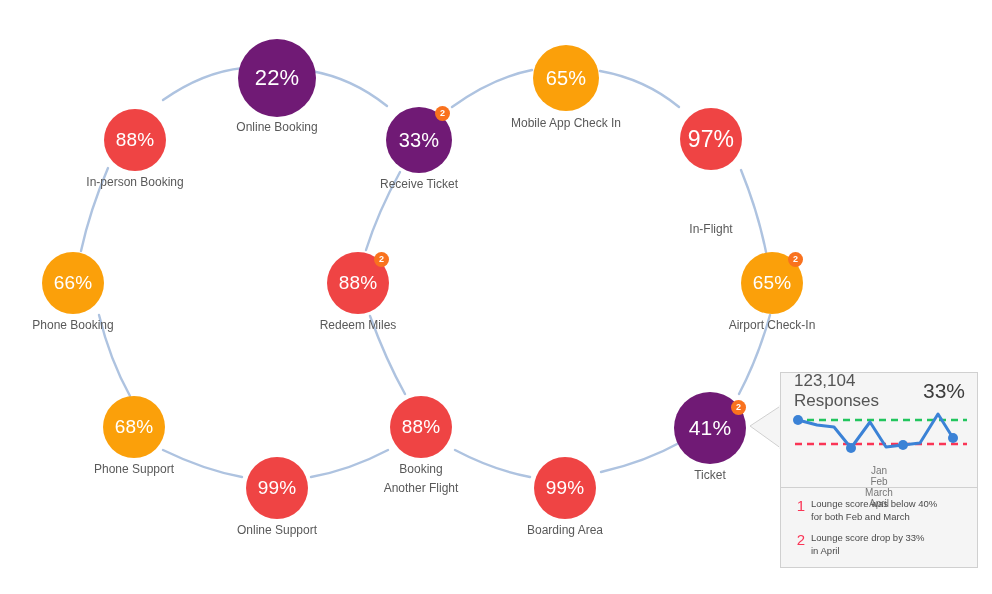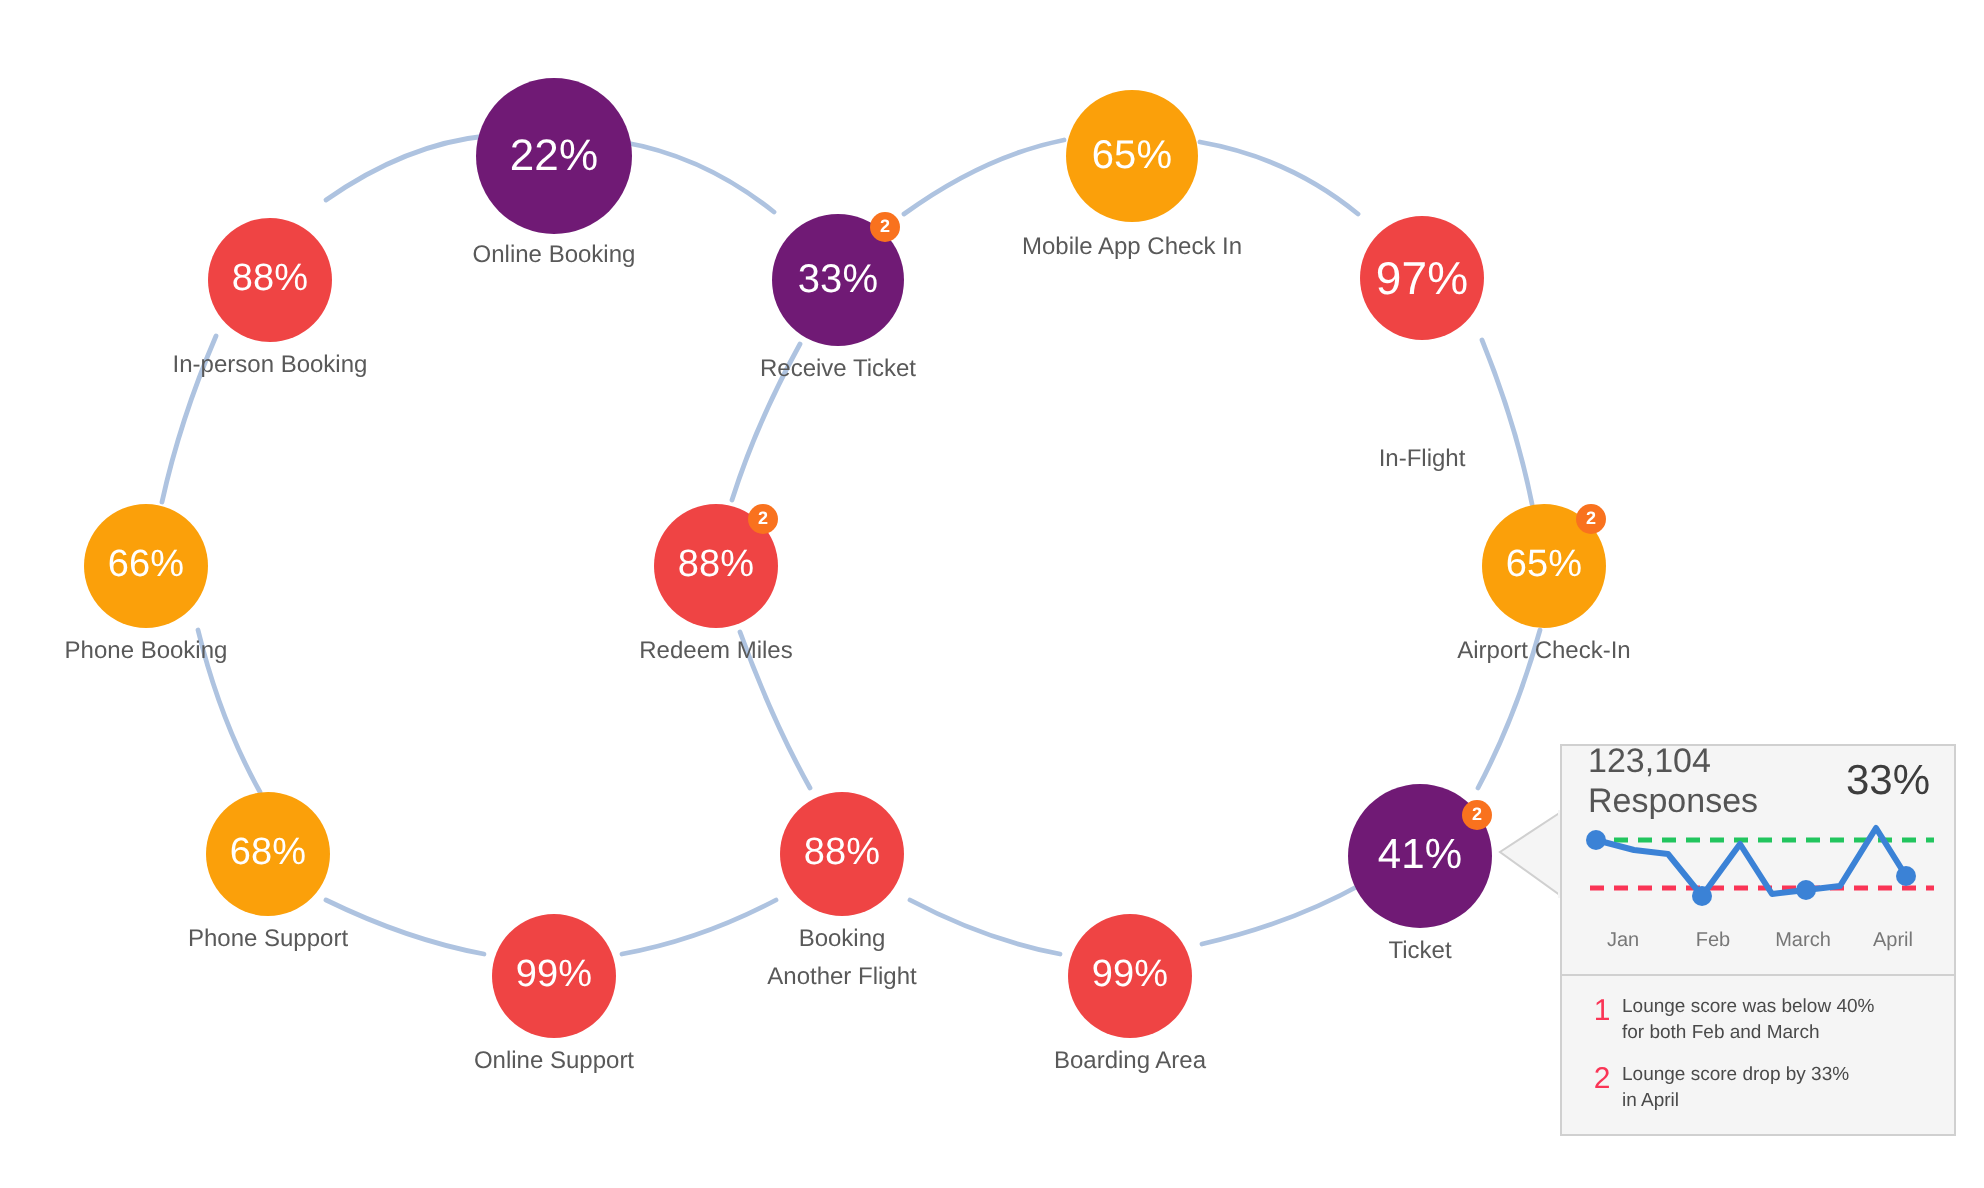--- a/index.html
+++ b/index.html
@@ -120,20 +120,21 @@
     width: 196px; height: 58px;
   }
   .tt-chart svg { display: block; }
 
   .tt-months {
     position: absolute;
     left: 0; top: 92px;
     width: 196px;
     display: flex;
     padding: 0 8px;
+    flex-direction: column;
   }
   .tt-month {
     flex: 1;
     text-align: center;
     color: #777777;
     font-size: 10px;
   }
 
   .tt-divider {
     position: absolute;

